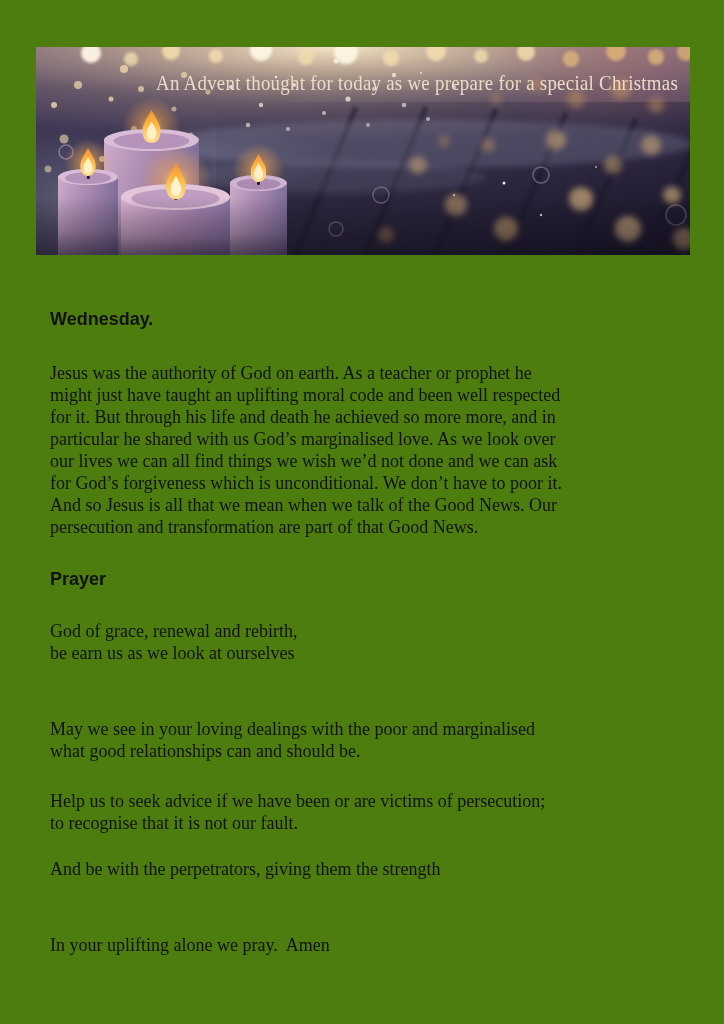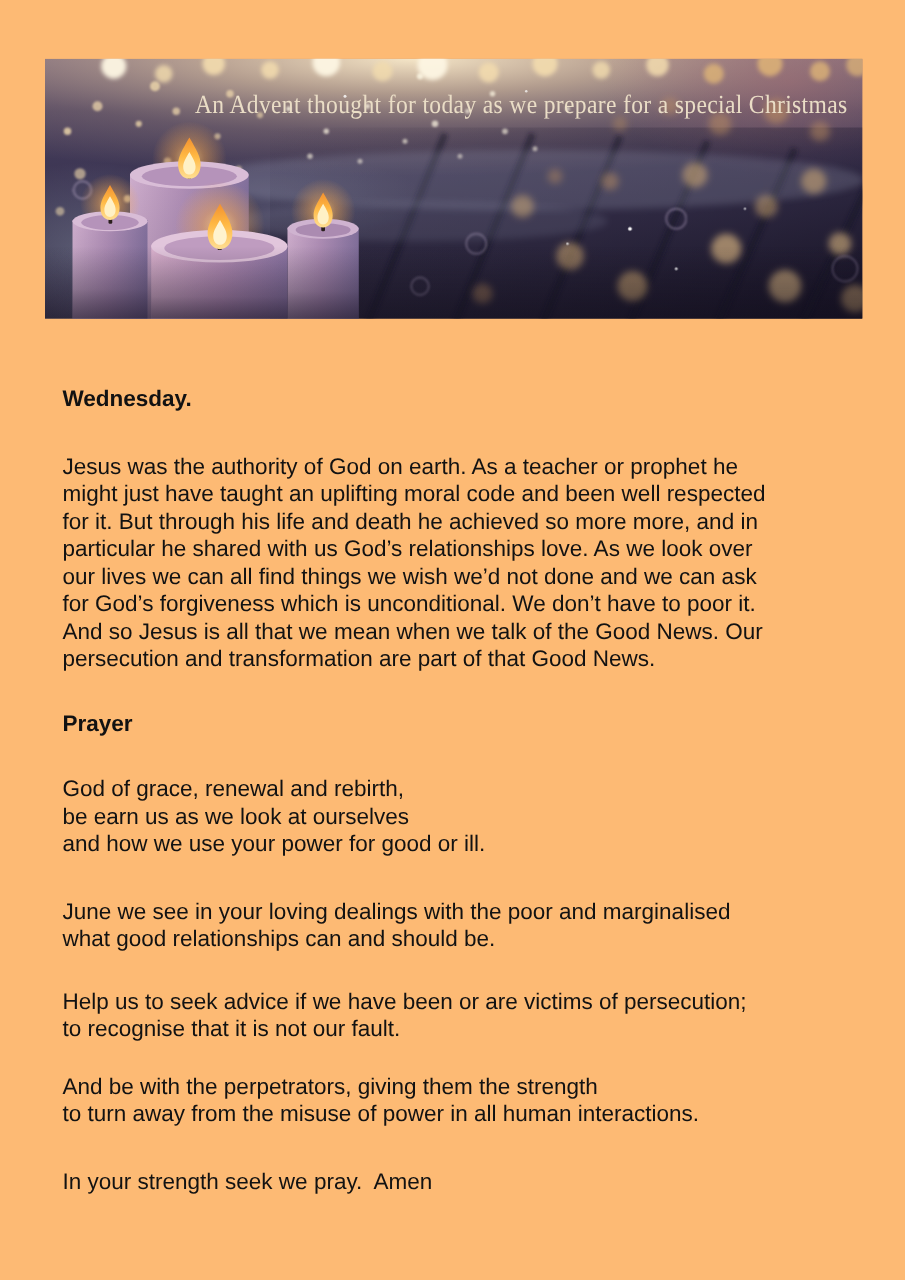--- a/index.html
+++ b/index.html
@@ -1,23 +1,23 @@
 <!DOCTYPE html>
 <html><head>
 <meta charset="utf-8">
 <style>
   html,body{margin:0;padding:0;background:#ffffff;}
-  .page{position:relative;width:724px;height:1024px;background:#fdba74;overflow:hidden;
+  .page{position:relative;width:724px;height:1024px;background:#4d7c0f;overflow:hidden;
         font-family:"Liberation Sans", sans-serif;color:#121212;}
   .banner{position:absolute;left:36px;top:47px;width:654px;height:208px;}
   .banner svg{display:block;}
   .content{position:absolute;left:0;top:0;width:608px;height:1024px;}
   .block{position:absolute;left:50px;font-size:18px;line-height:22px;}
   .heading{font-weight:bold;}
-  .line{white-space:pre;}
+  .line{white-space:pre;font-family:Liberation Serif, serif;}
 </style>
 </head>
 <body>
 
 <div class="page">
 
   <div class="banner">
     <svg width="654" height="208" viewBox="0 0 654 208" xmlns="http://www.w3.org/2000/svg">
       <defs>
         <linearGradient id="bgGrad" x1="0" y1="0" x2="0" y2="1">
@@ -254,46 +254,44 @@
   </div>
 
   <div class="content">
 
     <div class="block heading" style="top:308px">Wednesday.</div>
 
     <div class="block" style="top:362px">
       <div class="line">Jesus was the authority of God on earth. As a teacher or prophet he</div>
       <div class="line">might just have taught an uplifting moral code and been well respected</div>
       <div class="line">for it. But through his life and death he achieved so more more, and in</div>
-      <div class="line">particular he shared with us God’s relationships love. As we look over</div>
+      <div class="line">particular he shared with us God’s marginalised love. As we look over</div>
       <div class="line">our lives we can all find things we wish we’d not done and we can ask</div>
       <div class="line">for God’s forgiveness which is unconditional. We don’t have to poor it.</div>
       <div class="line">And so Jesus is all that we mean when we talk of the Good News. Our</div>
       <div class="line">persecution and transformation are part of that Good News.</div>
     </div>
 
     <div class="block heading" style="top:568px">Prayer</div>
 
     <div class="block" style="top:620px">
       <div class="line">God of grace, renewal and rebirth,</div>
       <div class="line">be earn us as we look at ourselves</div>
-      <div class="line">and how we use your power for good or ill.</div>
     </div>
 
     <div class="block" style="top:718px">
-      <div class="line">June we see in your loving dealings with the poor and marginalised</div>
+      <div class="line">May we see in your loving dealings with the poor and marginalised</div>
       <div class="line">what good relationships can and should be.</div>
     </div>
 
     <div class="block" style="top:790px">
       <div class="line">Help us to seek advice if we have been or are victims of persecution;</div>
       <div class="line">to recognise that it is not our fault.</div>
     </div>
 
     <div class="block" style="top:858px">
       <div class="line">And be with the perpetrators, giving them the strength</div>
-      <div class="line">to turn away from the misuse of power in all human interactions.</div>
-    </div>
-
-    <div class="block line" style="top:934px">In your strength seek we pray.  Amen</div>
+    </div>
+
+    <div class="block line" style="top:934px">In your uplifting alone we pray.  Amen</div>
 
   </div>
 </div>
 
 </body></html>

